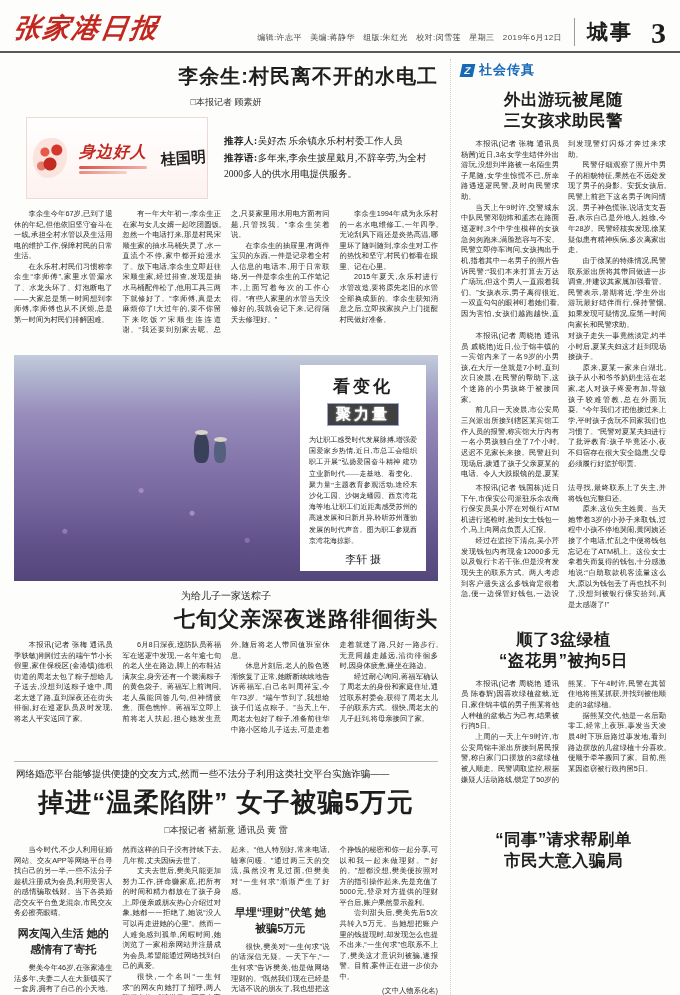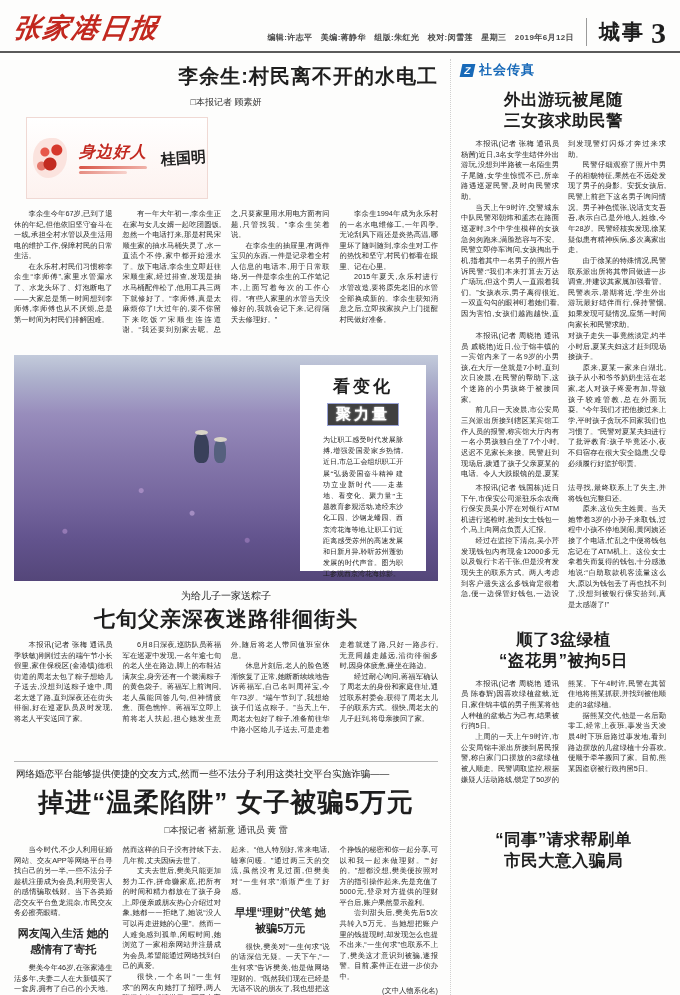--- a/index.html
+++ b/index.html
@@ -4,22 +4,22 @@
 <style>
   html,body{margin:0;padding:0;background:#e9e9e7;}
   .page{position:relative;width:680px;height:995px;margin:0 auto;background:#fdfdfc;
         font-family:"Liberation Sans",sans-serif;color:#1e1e1e;overflow:hidden;
         box-shadow:0 0 4px rgba(0,0,0,.25);}
   
   .hdr{display:flex;align-items:flex-end;padding:10px 14px 5px;border-bottom:2px solid #5a5a5a;}
   .logo{font-family:"Liberation Serif",serif;font-style:italic;font-weight:700;
         font-size:27px;color:#c2281f;transform:skewX(-8deg);letter-spacing:2px;white-space:nowrap;}
   .hdr-meta{flex:1;text-align:right;font-size:8px;color:#4a4a4a;letter-spacing:.4px;
-        padding-bottom:3px;white-space:nowrap;font-weight:bold;}
-  .hdr-sec{display:flex;align-items:flex-end;gap:6px;margin-left:12px;padding-left:12px;
+        padding-bottom:3px;white-space:nowrap;}
+  .hdr-sec{display:flex;align-items:flex-end;gap:18px;margin-left:12px;padding-left:12px;
         border-left:1px solid #9a9a9a;}
   .sec-name{font-weight:800;font-size:21px;letter-spacing:2px;}
   .sec-num{font-family:"Liberation Serif",serif;font-weight:700;font-size:30px;line-height:.9;}
   
   .content{display:flex;gap:12px;padding:6px 14px 0;}
   .colL{width:424px;flex:none;}
   .colR{flex:1;border-left:1px dotted #cfcfcf;padding-left:10px;min-width:0;}
   
   .h1{font-size:20px;font-weight:900;text-align:right;letter-spacing:1px;margin:4px 0 6px;}
   .byline{font-size:9px;text-align:center;color:#333;margin-bottom:8px;}
@@ -51,31 +51,31 @@
       radial-gradient(circle at 55% 82%, rgba(171,135,200,.55) 0 2px, transparent 3px),
       radial-gradient(circle at 78% 64%, rgba(196,160,220,.45) 0 2px, transparent 3px),
       radial-gradient(circle at 42% 70%, rgba(216,185,235,.5) 0 2px, transparent 3px),
       linear-gradient(180deg,#c3cbdb 0%,#aeb2cd 10%,#988dbc 26%,#8678ac 45%,#74659d 65%,#62538d 82%,#544679 100%);}
   .fig{position:absolute;background:#39405a;border-radius:45% 45% 35% 35%;}
   .fig.a{left:180px;top:78px;width:15px;height:30px;}
   .fig.b{left:200px;top:84px;width:12px;height:24px;background:#55607e;}
   .hat{position:absolute;width:13px;height:5px;background:#d9d4c8;border-radius:50%;}
   .hat.a{left:181px;top:75px;}.hat.b{left:200px;top:82px;}
   .cap{position:absolute;right:12px;top:10px;bottom:10px;width:126px;background:#fff;
-        padding:10px 23px 8px;box-sizing:border-box;}
+        padding:10px 9px 8px;box-sizing:border-box;}
   .cap-t1{font-size:17px;font-weight:900;text-align:center;letter-spacing:3px;}
   .cap-t2{display:block;margin:5px auto 0;width:max-content;background:#404040;color:#fff;
         font-weight:800;font-size:15px;letter-spacing:3px;padding:1px 8px;
         text-shadow:0 0 2px #fff;border:1px solid #9aa3d6;}
   .cap-body{font-family:"Liberation Serif",serif;font-size:7px;line-height:1.6;text-align:justify;
         margin-top:9px;color:#222;}
   .cap-credit{font-family:"Liberation Serif",serif;font-size:11px;text-align:center;margin-top:5px;}
   
   .kicker{font-size:10px;text-align:center;margin:2px 0 1px;}
-  .h2{font-size:21px;font-weight:900;text-align:center;letter-spacing:1px;margin:2px 0 7px;}
+  .h2{font-size:21px;font-weight:900;text-align:right;letter-spacing:1px;margin:2px 0 7px;}
   .rule{border-top:1px solid #b8b8b8;margin:9px 0 6px;}
   .lead-line{font-size:9.5px;color:#222;margin:0 2px 2px;}
   .h2big{font-size:26px;font-weight:900;text-align:center;letter-spacing:1px;margin:4px 0 4px;}
   .sub{font-weight:800;font-size:11px;text-align:center;text-indent:0 !important;
         margin:7px 0 5px !important;break-inside:avoid;}
   .endnote{font-size:7.3px;text-align:right;text-indent:0 !important;margin-top:3px !important;}
   
   .tag{display:flex;align-items:center;gap:5px;margin:2px 0 4px;}
   .tag-icon{width:13px;height:13px;background:#1769b8;transform:skewX(-12deg);flex:none;
         color:#fff;font-size:10px;font-weight:800;line-height:13px;text-align:center;}
@@ -109,20 +109,24 @@
       <div class="promo">
         <div class="pbox">
           <div class="pflower"></div>
           <div class="ptxt">
             <span class="pmain">身边好人</span>
             <div class="pbar"></div>
             <div class="pbar2"></div>
           </div>
           <span class="psign">桂国明</span>
         </div>
+        <div class="rec">
+          <div><b>推荐人:</b><span>吴好杰 乐余镇永乐村村委工作人员</span></div>
+          <div><b>推荐语:</b><span>多年来,李余生披星戴月,不辞辛劳,为全村2000多人的供水用电提供服务。</span></div>
+        </div>
       </div>
 
       <div class="cols4" style="height:140px;">
           <p>李余生今年67岁,已到了退休的年纪,但他依旧坚守奋斗在一线,承担全村水管以及生活用电的维护工作,保障村民的日常生活。</p>
           <p>在永乐村,村民们习惯称李余生“李师傅”,家里水管漏水了、水龙头坏了、灯泡断电了——大家总是第一时间想到李师傅,李师傅也从不厌烦,总是第一时间为村民们排解困难。</p>
           <p>有一年大年初一,李余生正在家与女儿女婿一起吃团圆饭,忽然一个电话打来,那是村民宋顺生家的抽水马桶失灵了,水一直流个不停,家中都开始漫水了。放下电话,李余生立即赶往宋顺生家,经过排查,发现是抽水马桶配件松了,他用工具三两下就修好了。“李师傅,真是太麻烦你了!大过年的,要不你留下来吃饭?”宋顺生连连道谢。“我还要到别家去呢。总之,只要家里用水用电方面有问题,只管找我。”李余生笑着说。</p>
           <p>在李余生的抽屉里,有两件宝贝的东西,一件是记录着全村人信息的电话本,用于日常联络,另一件是李余生的工作笔记本,上面写着每次的工作心得。“有些人家里的水管当天没修好的,我就会记下来,记得隔天去修理好。”</p>
           <p>李余生1994年成为永乐村的一名水电维修工,一年四季,无论刮风下雨还是炎热高温,哪里坏了随叫随到,李余生对工作的热忱和坚守,村民们都看在眼里、记在心里。</p>
           <p>2015年夏天,永乐村进行水管改造,要将原先老旧的水管全部换成新的。李余生获知消息之后,立即挨家挨户上门提醒村民做好准备。</p>
         </div>

